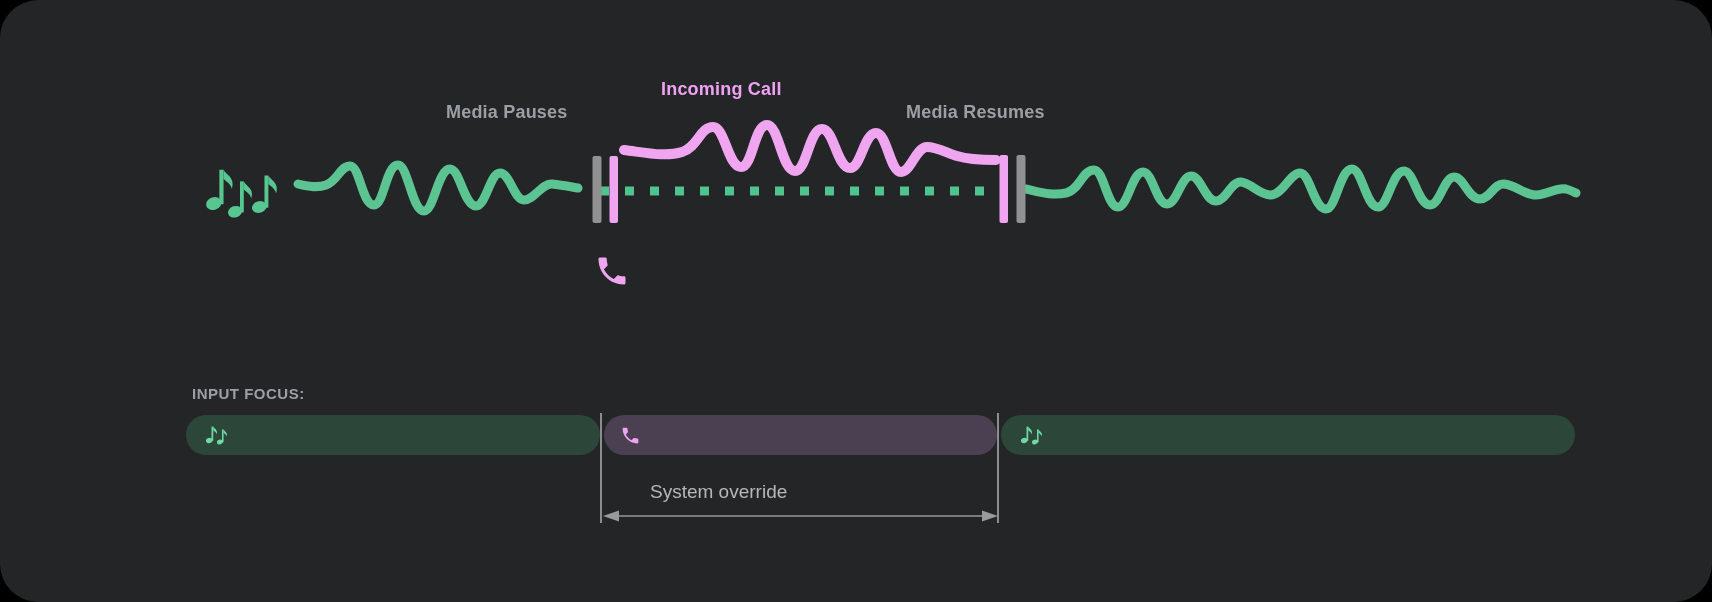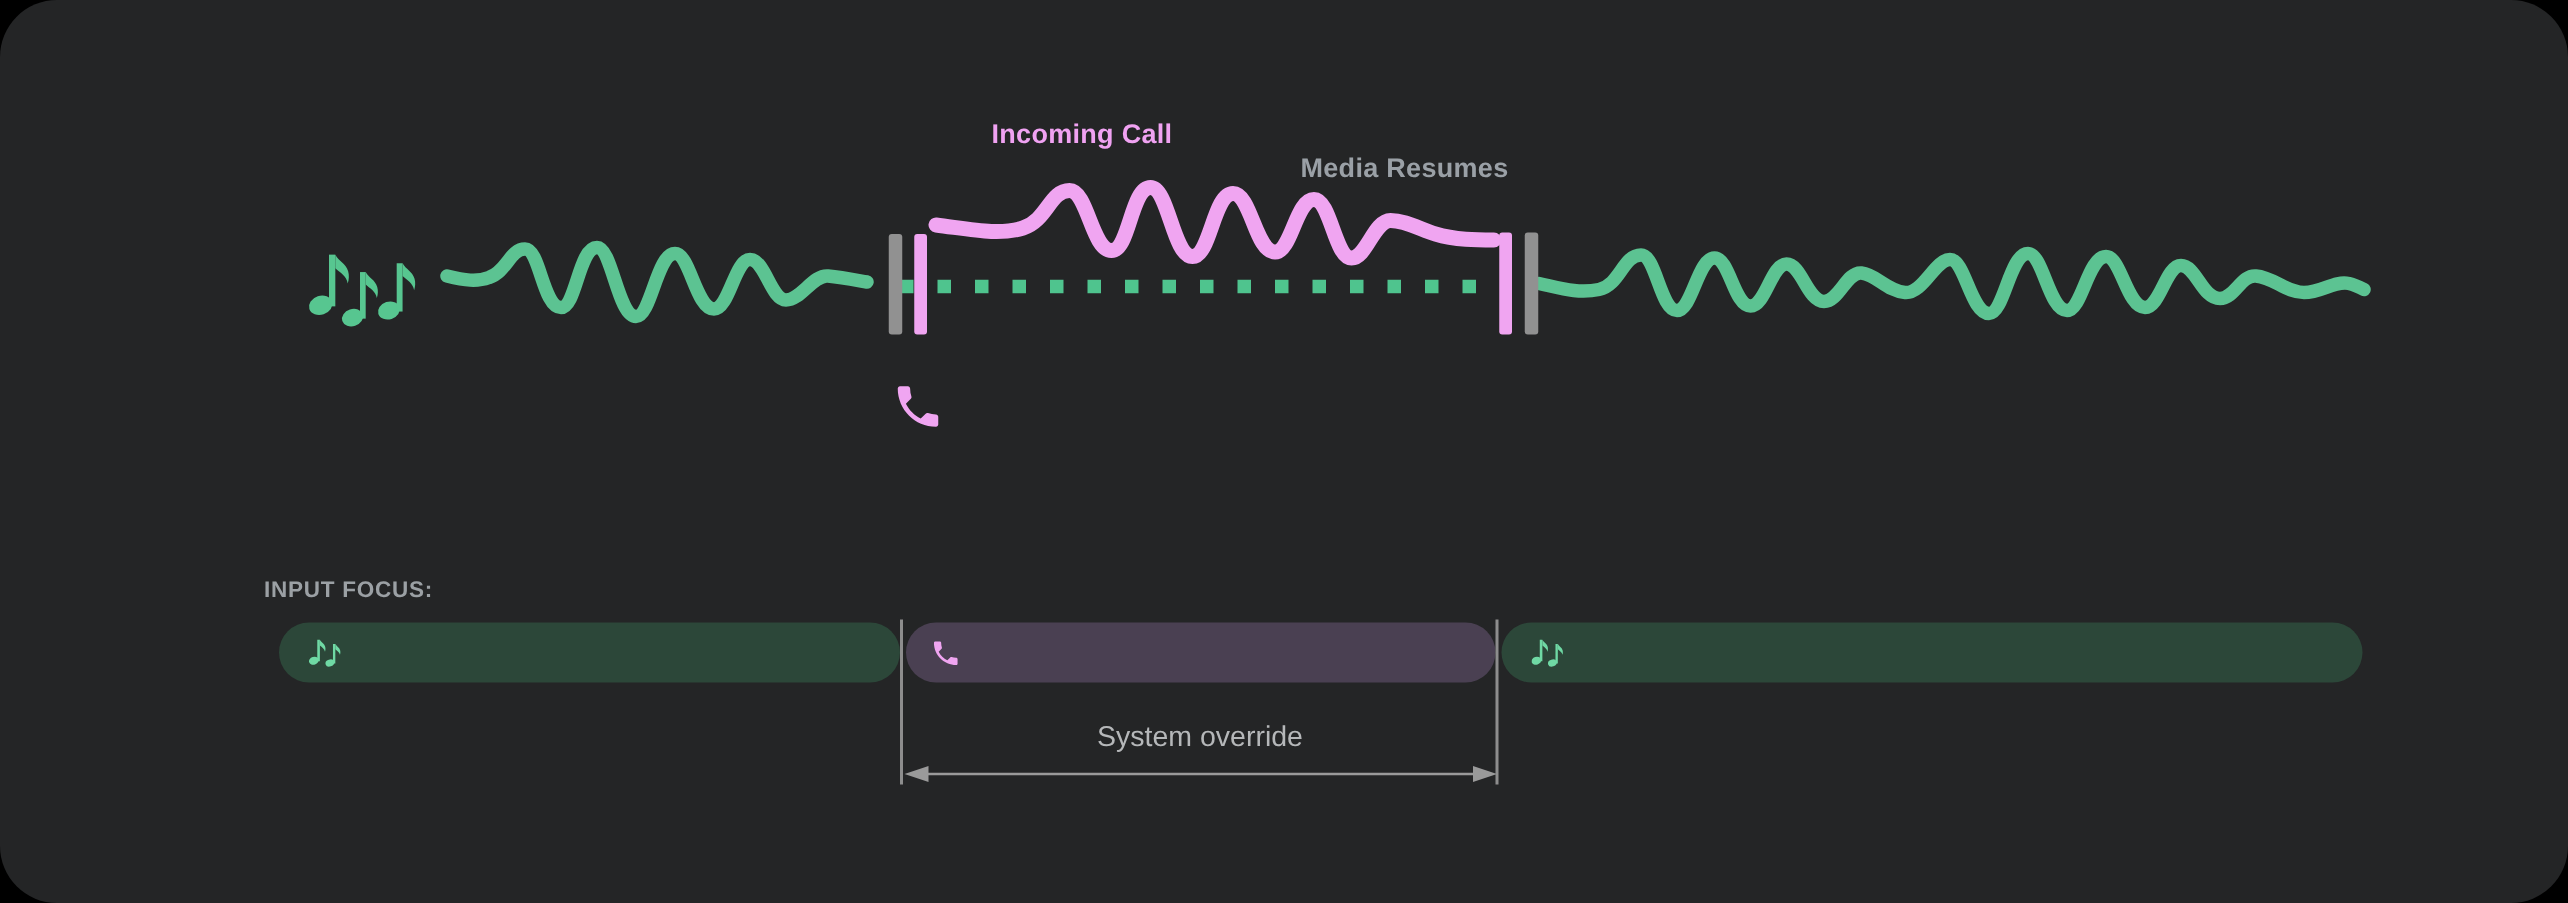--- a/index.html
+++ b/index.html
@@ -4,34 +4,34 @@
 <style>
   html,body{margin:0;padding:0;background:#000;}
   .stage{position:relative;width:1712px;height:602px;background:#000;overflow:hidden;
          font-family:"Liberation Sans","DejaVu Sans",sans-serif;}
   .card{position:absolute;inset:0;background:#242526;border-radius:38px;}
   .wave-layer{position:absolute;left:0;top:0;}
   .label{position:absolute;text-align:left;width:300px;}
   .evt{font-size:18px;font-weight:600;color:#9aa0a6;letter-spacing:.2px;}
   .media-pauses{left:446px;top:102px;}
   .incoming-call{left:661px;top:79px;color:#f0a2f2;font-size:18px;font-weight:700;letter-spacing:.2px;}
-  .media-resumes{left:867px;top:102px;}
-  .input-focus-label{position:absolute;left:176px;top:385px;font-size:15px;font-weight:700;
+  .media-resumes{left:906px;top:102px;}
+  .input-focus-label{position:absolute;left:192px;top:385px;font-size:15px;font-weight:700;
                      color:#9ba0a4;letter-spacing:.5px;}
   .bar{position:absolute;top:415px;height:40px;border-radius:20px;display:flex;align-items:center;
        padding-left:20px;box-sizing:border-box;}
   .bar-media{background:#2c4739;}
   .bar-call{background:#4a4052;padding-left:16px;}
   .bar1{left:186px;width:414px;}
   .bar2{left:604px;width:393px;}
   .bar3{left:1001px;width:574px;}
   .vline{position:absolute;top:413px;height:110px;width:2px;background:#8d8d8d;}
   .vline-left{left:600px;}
   .vline-right{left:997px;}
-  .system-override{position:absolute;left:650px;top:481px;width:300px;text-align:center;
+  .system-override{position:absolute;left:650px;top:481px;width:300px;
                    font-size:19px;color:#b5b7b9;}
   .arrow-svg{position:absolute;left:602px;top:506px;}
   .note-glyph{fill:#57c690;}
   .note-small{fill:#6fd9a4;}
   .phone-small{fill:#f0a5f1;}
 </style>
 </head>
 <body>
 
 <div class="stage">
@@ -64,20 +64,21 @@
       <use href="#eighth-note" transform="translate(206,166) scale(1.5)"></use>
       <use href="#eighth-note" transform="translate(228,178) scale(1.35)"></use>
       <use href="#eighth-note" transform="translate(252,172) scale(1.4)"></use>
     </g>
 
     <g>
       <use href="#phone-path" transform="translate(594,253) scale(1.5)" fill="#f0a5f1"></use>
     </g>
   </svg>
 
+  <div class="label evt media-pauses">Media Pauses</div>
   <div class="label incoming-call">Incoming Call</div>
   <div class="label evt media-resumes">Media Resumes</div>
 
   <div class="input-focus-label">INPUT FOCUS:</div>
 
   <div class="bar bar-media bar1">
     <svg width="26" height="23" viewBox="0 0 26 23" class="note-small">
       <use href="#eighth-note" transform="translate(0,1) scale(0.62)"></use>
       <use href="#eighth-note" transform="translate(11,4) scale(0.56)"></use>
     </svg>

